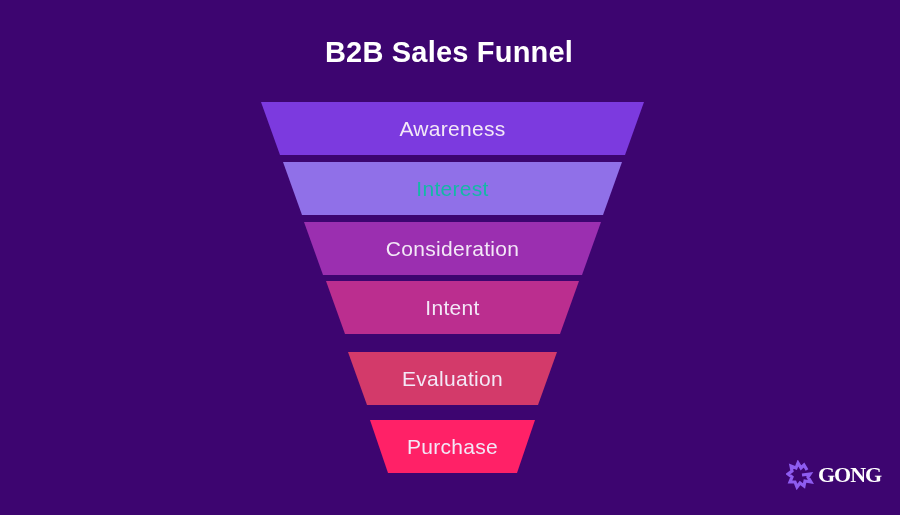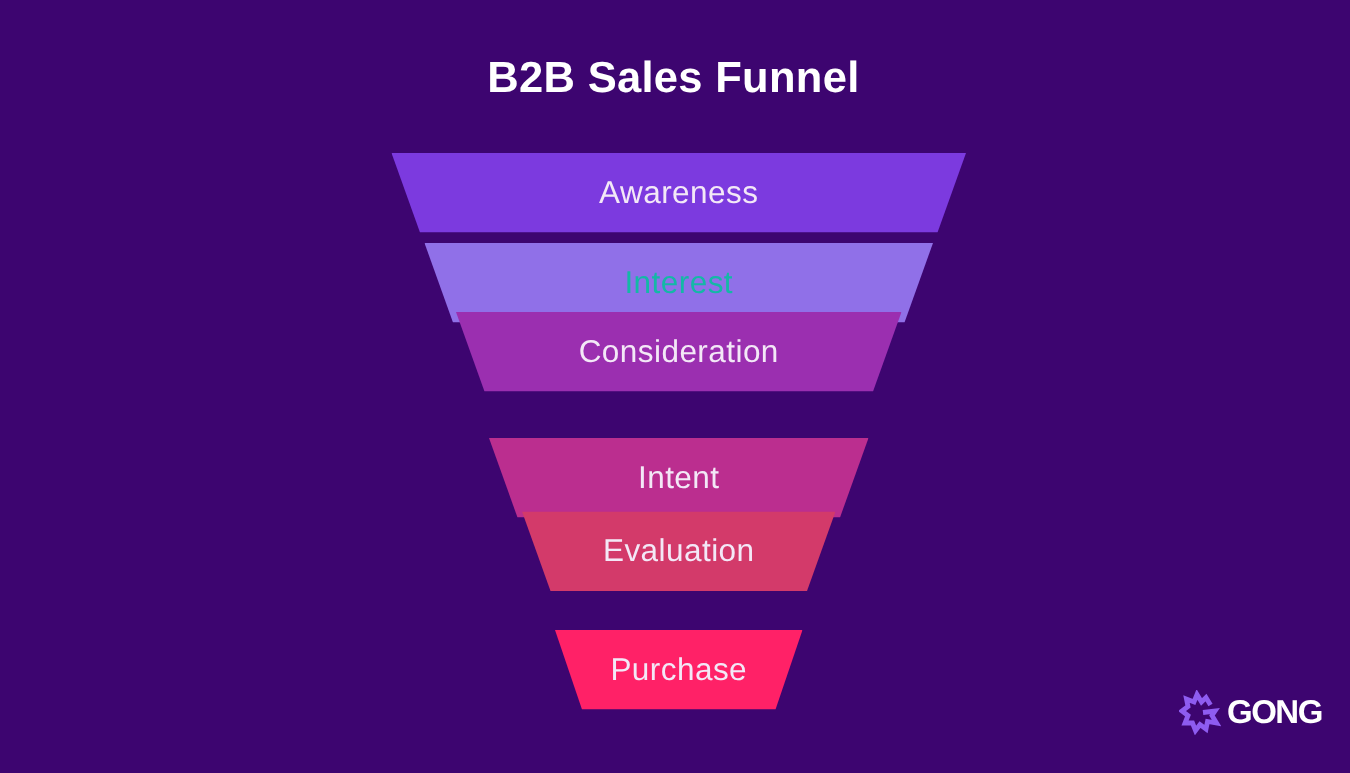--- a/index.html
+++ b/index.html
@@ -64,21 +64,21 @@
     .logo-mark {
       width: 28px;
       height: 30px;
       display: block;
     }
     .logo-text {
       color: #ffffff;
       font-weight: 700;
       font-size: 22px;
       letter-spacing: -1px;
-      font-family: Liberation Sans, sans-serif;
+      font-family: Liberation Serif, serif;
       line-height: 30px;
     }
   </style>
 </head>
 <body style="background: rgb(61, 5, 112);">
 
 <div class="title">B2B Sales Funnel</div>
 
 <div class="funnel">
   <div class="band" style="left: 261px; top: 102px; width: 383px; height: 53px;">
@@ -86,33 +86,33 @@
         <polygon points="0,0 383,0 364,53 19,53" fill="#7c3adf"></polygon>
       </svg>
     <span class="band-label" style="color: rgb(243, 232, 247);">Awareness</span>
   </div>
   <div class="band" style="left: 283px; top: 162px; width: 339px; height: 53px;">
     <svg class="band-shape" preserveAspectRatio="none" width="339" height="53" viewBox="0 0 339 53">
         <polygon points="0,0 339,0 320,53 19,53" fill="#9070e8"></polygon>
       </svg>
     <span class="band-label" style="color: #14b8a6;">Interest</span>
   </div>
-  <div class="band" style="left: 304px; top: 208px; width: 297px; height: 53px; text-align: center;">
+  <div class="band" style="left: 304px; top: 222px; width: 297px; height: 53px; text-align: center;">
     <svg class="band-shape" preserveAspectRatio="none" width="297" height="53" viewBox="0 0 297 53">
         <polygon points="0,0 297,0 278,53 19,53" fill="#9b2fb0"></polygon>
       </svg>
     <span class="band-label" style="color: rgb(243, 232, 247);">Consideration</span>
   </div>
-  <div class="band" style="left: 326px; top: 292px; width: 253px; height: 53px; justify-content: center;">
+  <div class="band" style="left: 326px; top: 281px; width: 253px; height: 53px; justify-content: center;">
     <svg class="band-shape" preserveAspectRatio="none" width="253" height="53" viewBox="0 0 253 53">
         <polygon points="0,0 253,0 234,53 19,53" fill="#bb2e8f"></polygon>
       </svg>
     <span class="band-label" style="color: rgb(243, 232, 247);">Intent</span>
   </div>
-  <div class="band" style="left: 348px; top: 341px; width: 209px; height: 53px;">
+  <div class="band" style="left: 348px; top: 352px; width: 209px; height: 53px;">
     <svg class="band-shape" preserveAspectRatio="none" width="209" height="53" viewBox="0 0 209 53">
         <polygon points="0,0 209,0 190,53 19,53" fill="#d33a6a"></polygon>
       </svg>
     <span class="band-label" style="color: rgb(243, 232, 247);">Evaluation</span>
   </div>
   <div class="band" style="left: 370px; top: 420px; width: 165px; height: 53px;">
     <svg class="band-shape" preserveAspectRatio="none" width="165" height="53" viewBox="0 0 165 53">
         <polygon points="0,0 165,0 147,53 18,53" fill="#ff2167"></polygon>
       </svg>
     <span class="band-label" style="color: rgb(243, 232, 247);">Purchase</span>

